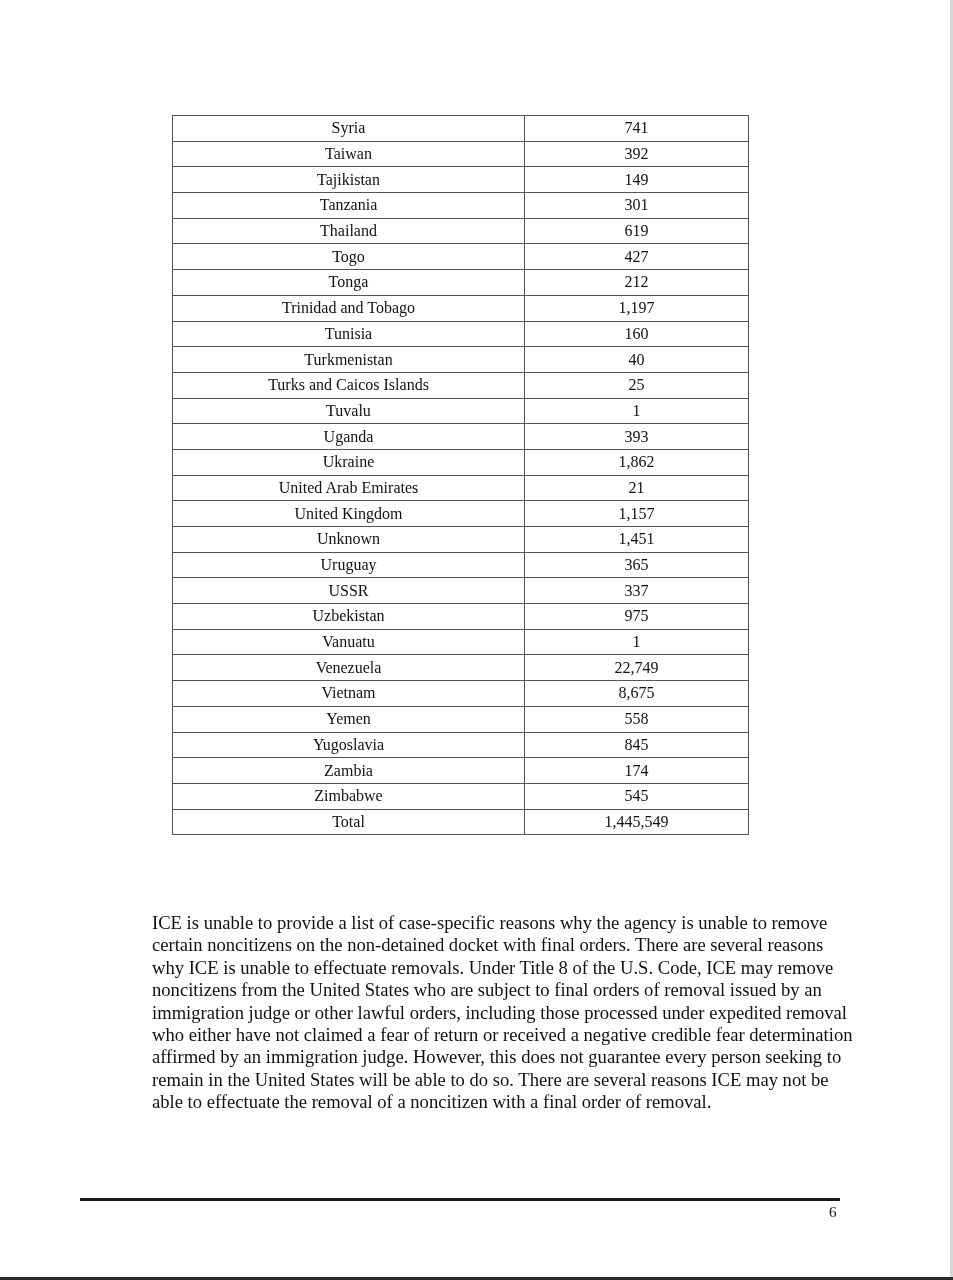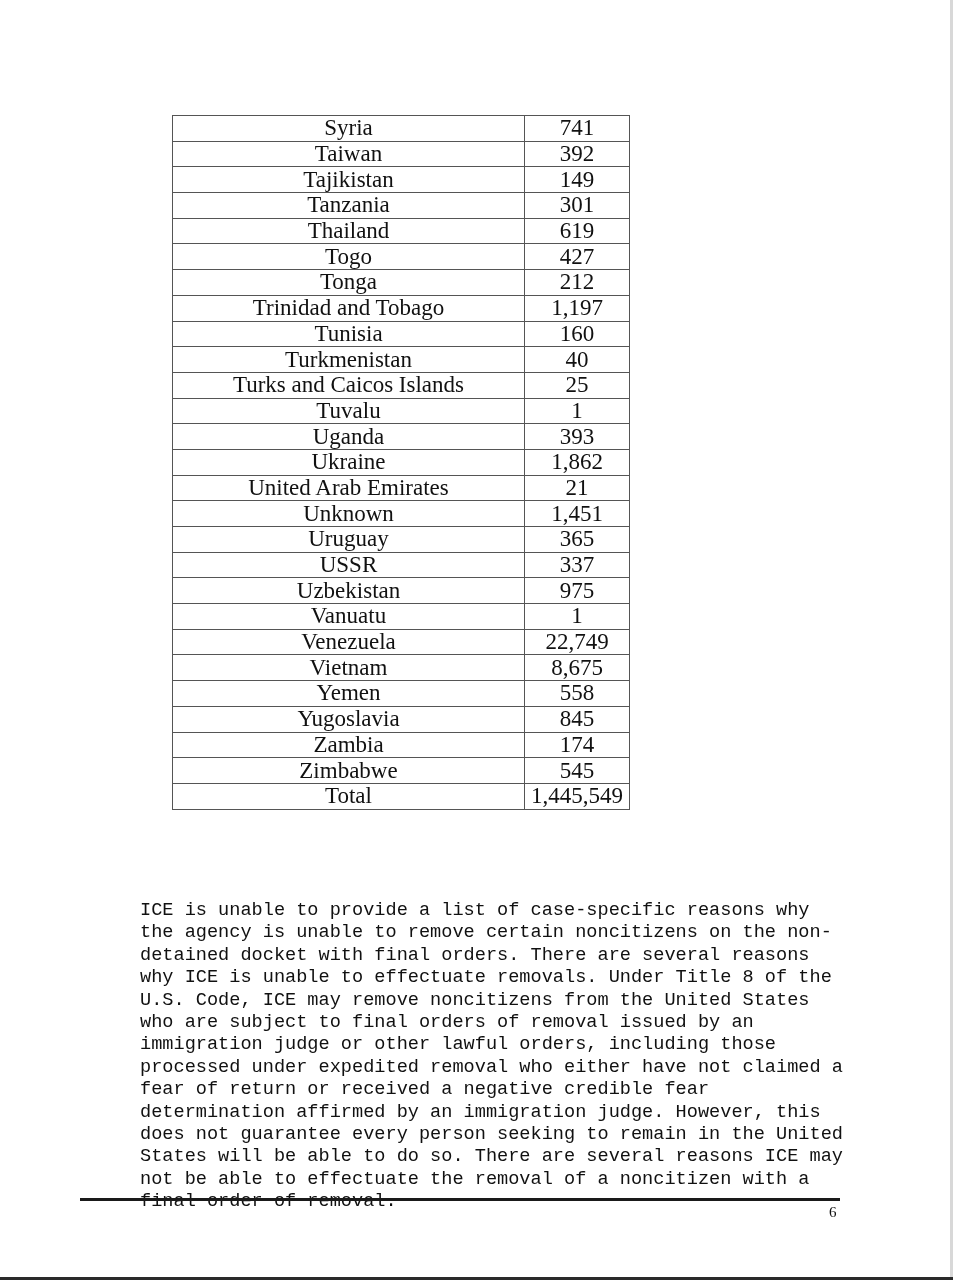--- a/index.html
+++ b/index.html
@@ -3,31 +3,31 @@
 <meta charset="utf-8">
 <style>
   html, body { margin: 0; padding: 0; }
   body {
     width: 953px; height: 1280px; background: #ffffff; position: relative; overflow: hidden;
     font-family: "Liberation Serif", "DejaVu Serif", serif; color: #111;
   }
   .right-edge { position: absolute; top: 0; right: 0; width: 3px; height: 1280px; background: #d8d8d8; }
   .bottom-edge { position: absolute; left: 0; bottom: 0; width: 953px; height: 3px; background: #2a2a2a; }
   table.data-table {
-    position: absolute; left: 172px; top: 115px; width: 458px;
-    border-collapse: collapse; font-size: 23px; border-radius: 9px;
+    position: absolute; left: 172px; top: 115px; width: 577px;
+    border-collapse: collapse; font-size: 16px; border-radius: 9px;
   }
   table.data-table td {
     border: 1.5px solid #555; text-align: center; height: 24.7px; padding: 0; line-height: 24px;
   }
   table.data-table td.country { width: 351px; }
   table.data-table tr.total td { font-weight: normal; }
   .paragraph {
     position: absolute; left: 140px; top: 900px; width: 705px;
-    font-size: 18.6px; line-height: 22.4px; margin: 0; font-family: Liberation Mono, monospace;
+    font-size: 18.6px; line-height: 22.4px; margin: 12px;
   }
   .footer-rule { position: absolute; left: 80px; top: 1198px; width: 760px; height: 3px; background: #1a1a1a; }
   .page-number { position: absolute; left: 829px; top: 1204px; font-size: 15px; }
 </style>
 </head>
 <body>
 
 <div class="right-edge"></div>
 <div class="bottom-edge"></div>
 
@@ -87,20 +87,24 @@
       </tr>
       <tr>
         <td class="country">Ukraine</td>
         <td>1,862</td>
       </tr>
       <tr>
         <td class="country">United Arab Emirates</td>
         <td>21</td>
       </tr>
       <tr>
+        <td class="country">United Kingdom</td>
+        <td>1,157</td>
+      </tr>
+      <tr>
         <td class="country">Unknown</td>
         <td>1,451</td>
       </tr>
       <tr>
         <td class="country">Uruguay</td>
         <td>365</td>
       </tr>
       <tr>
         <td class="country">USSR</td>
         <td>337</td>

